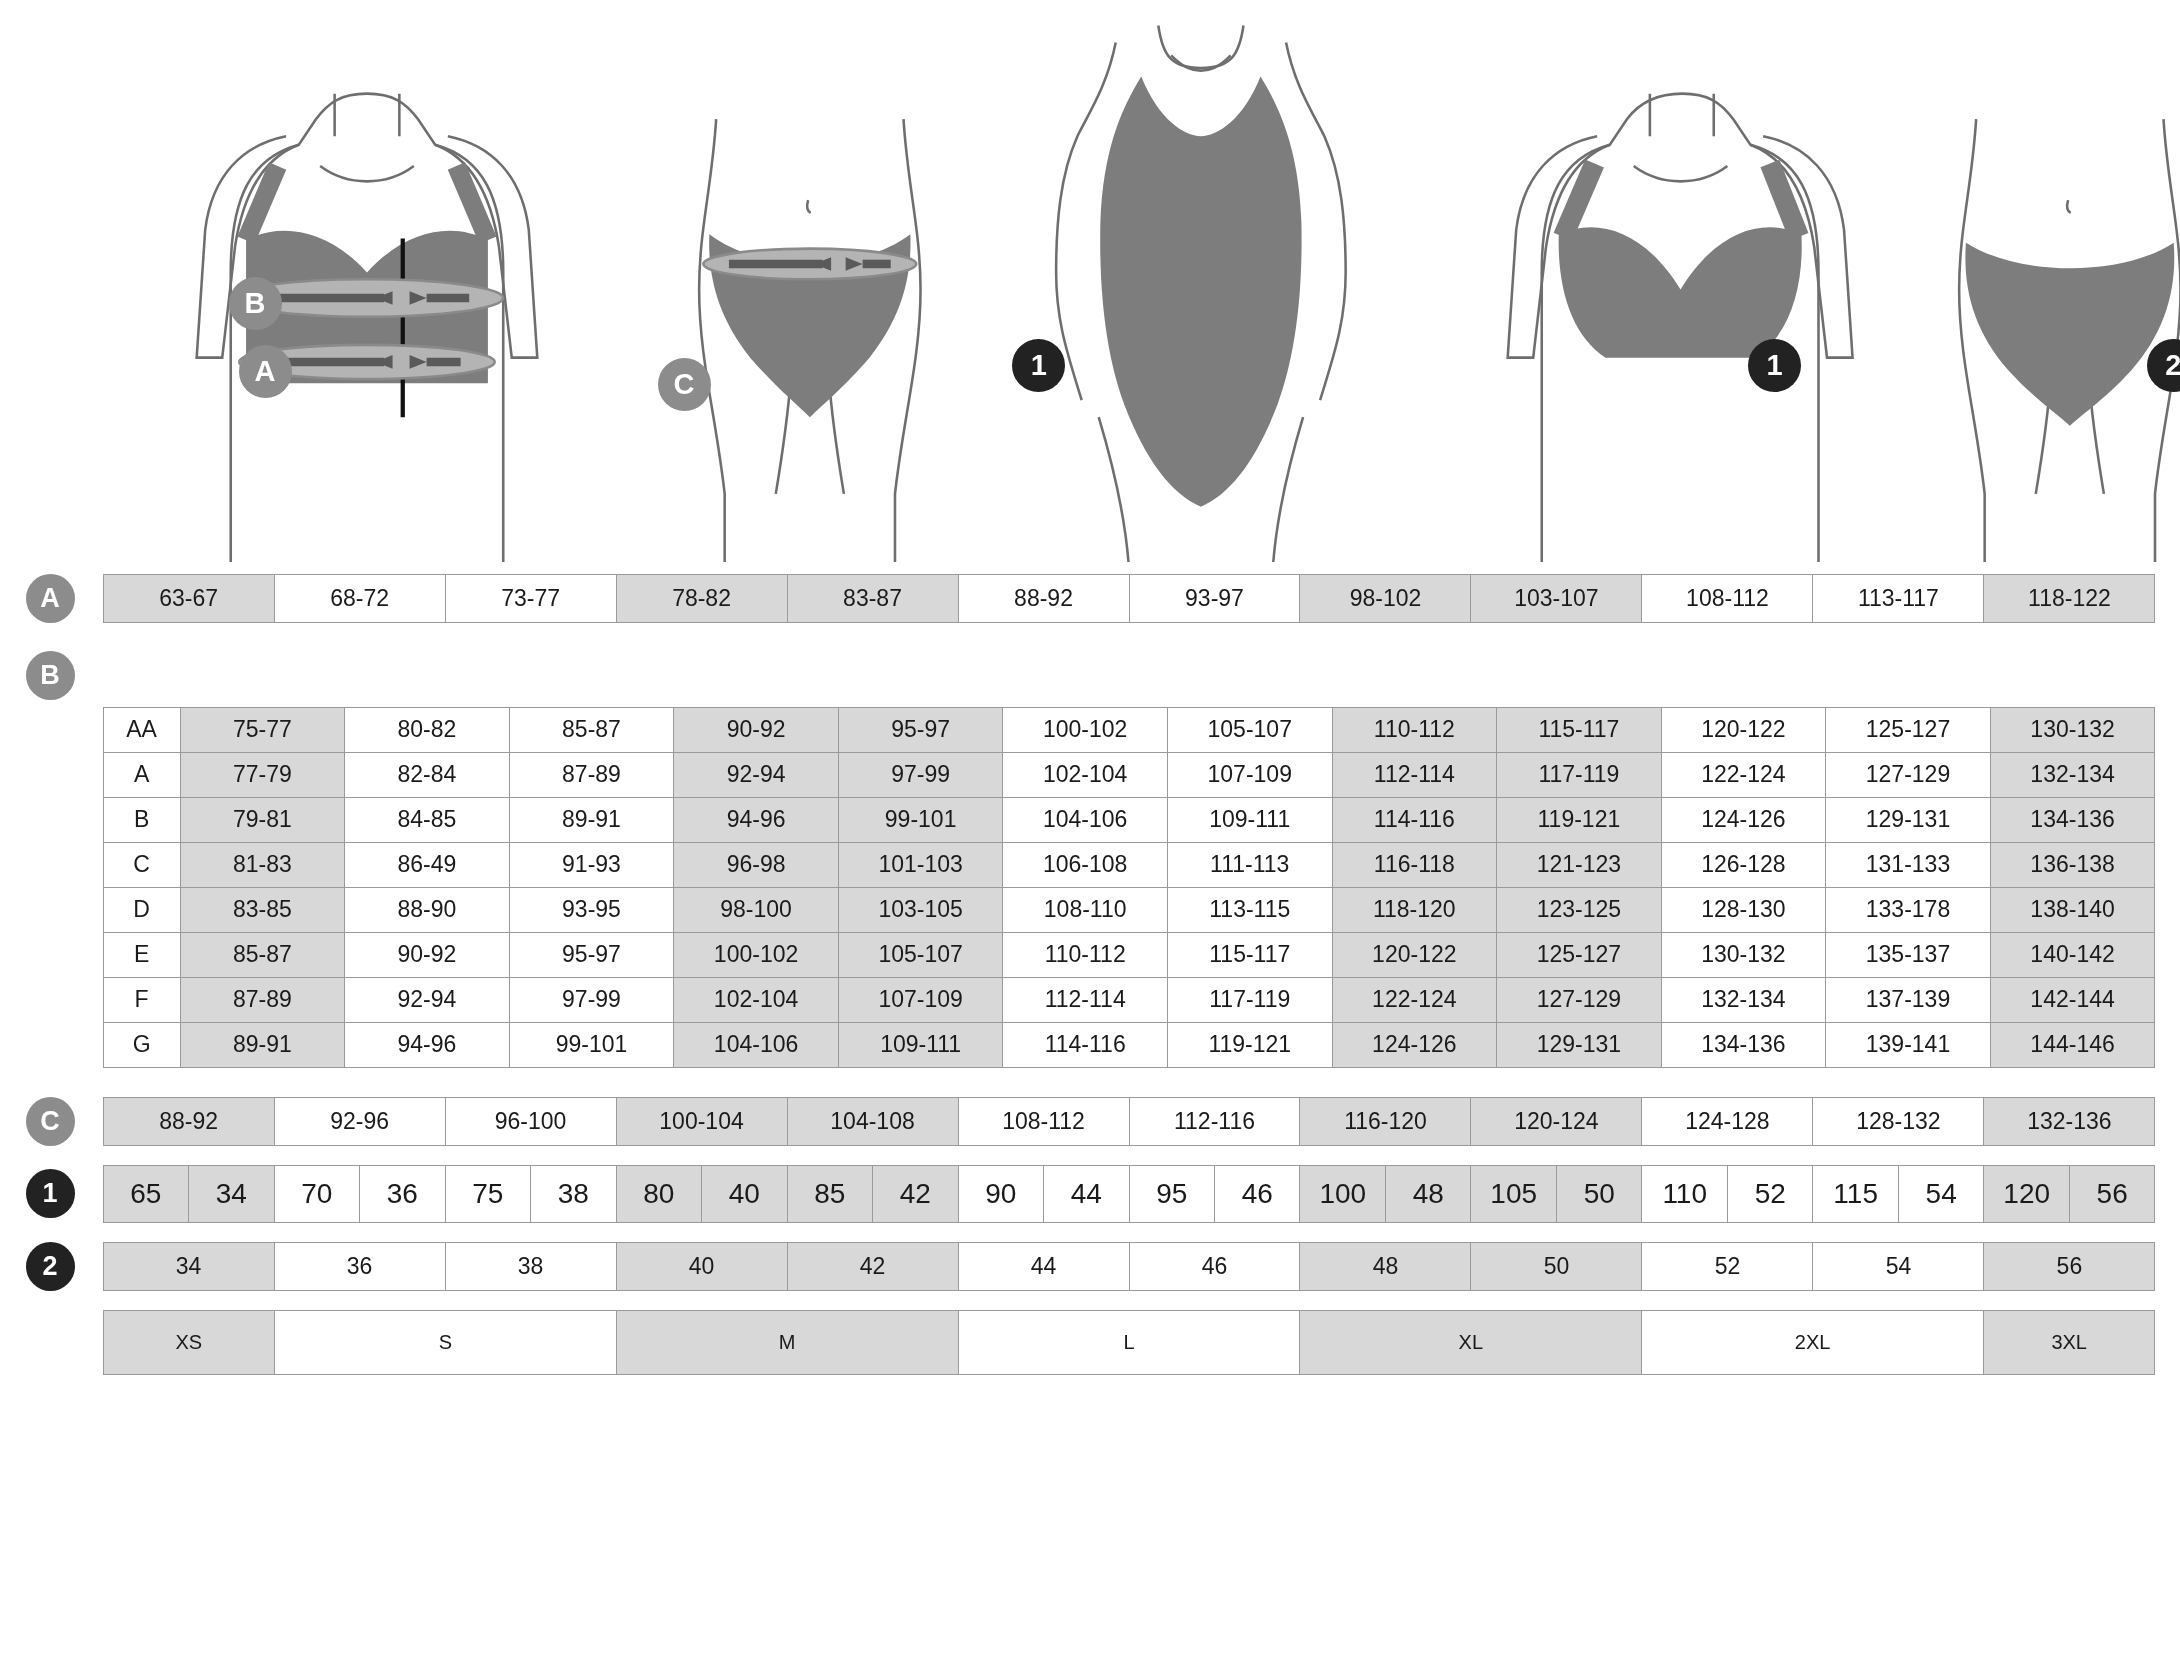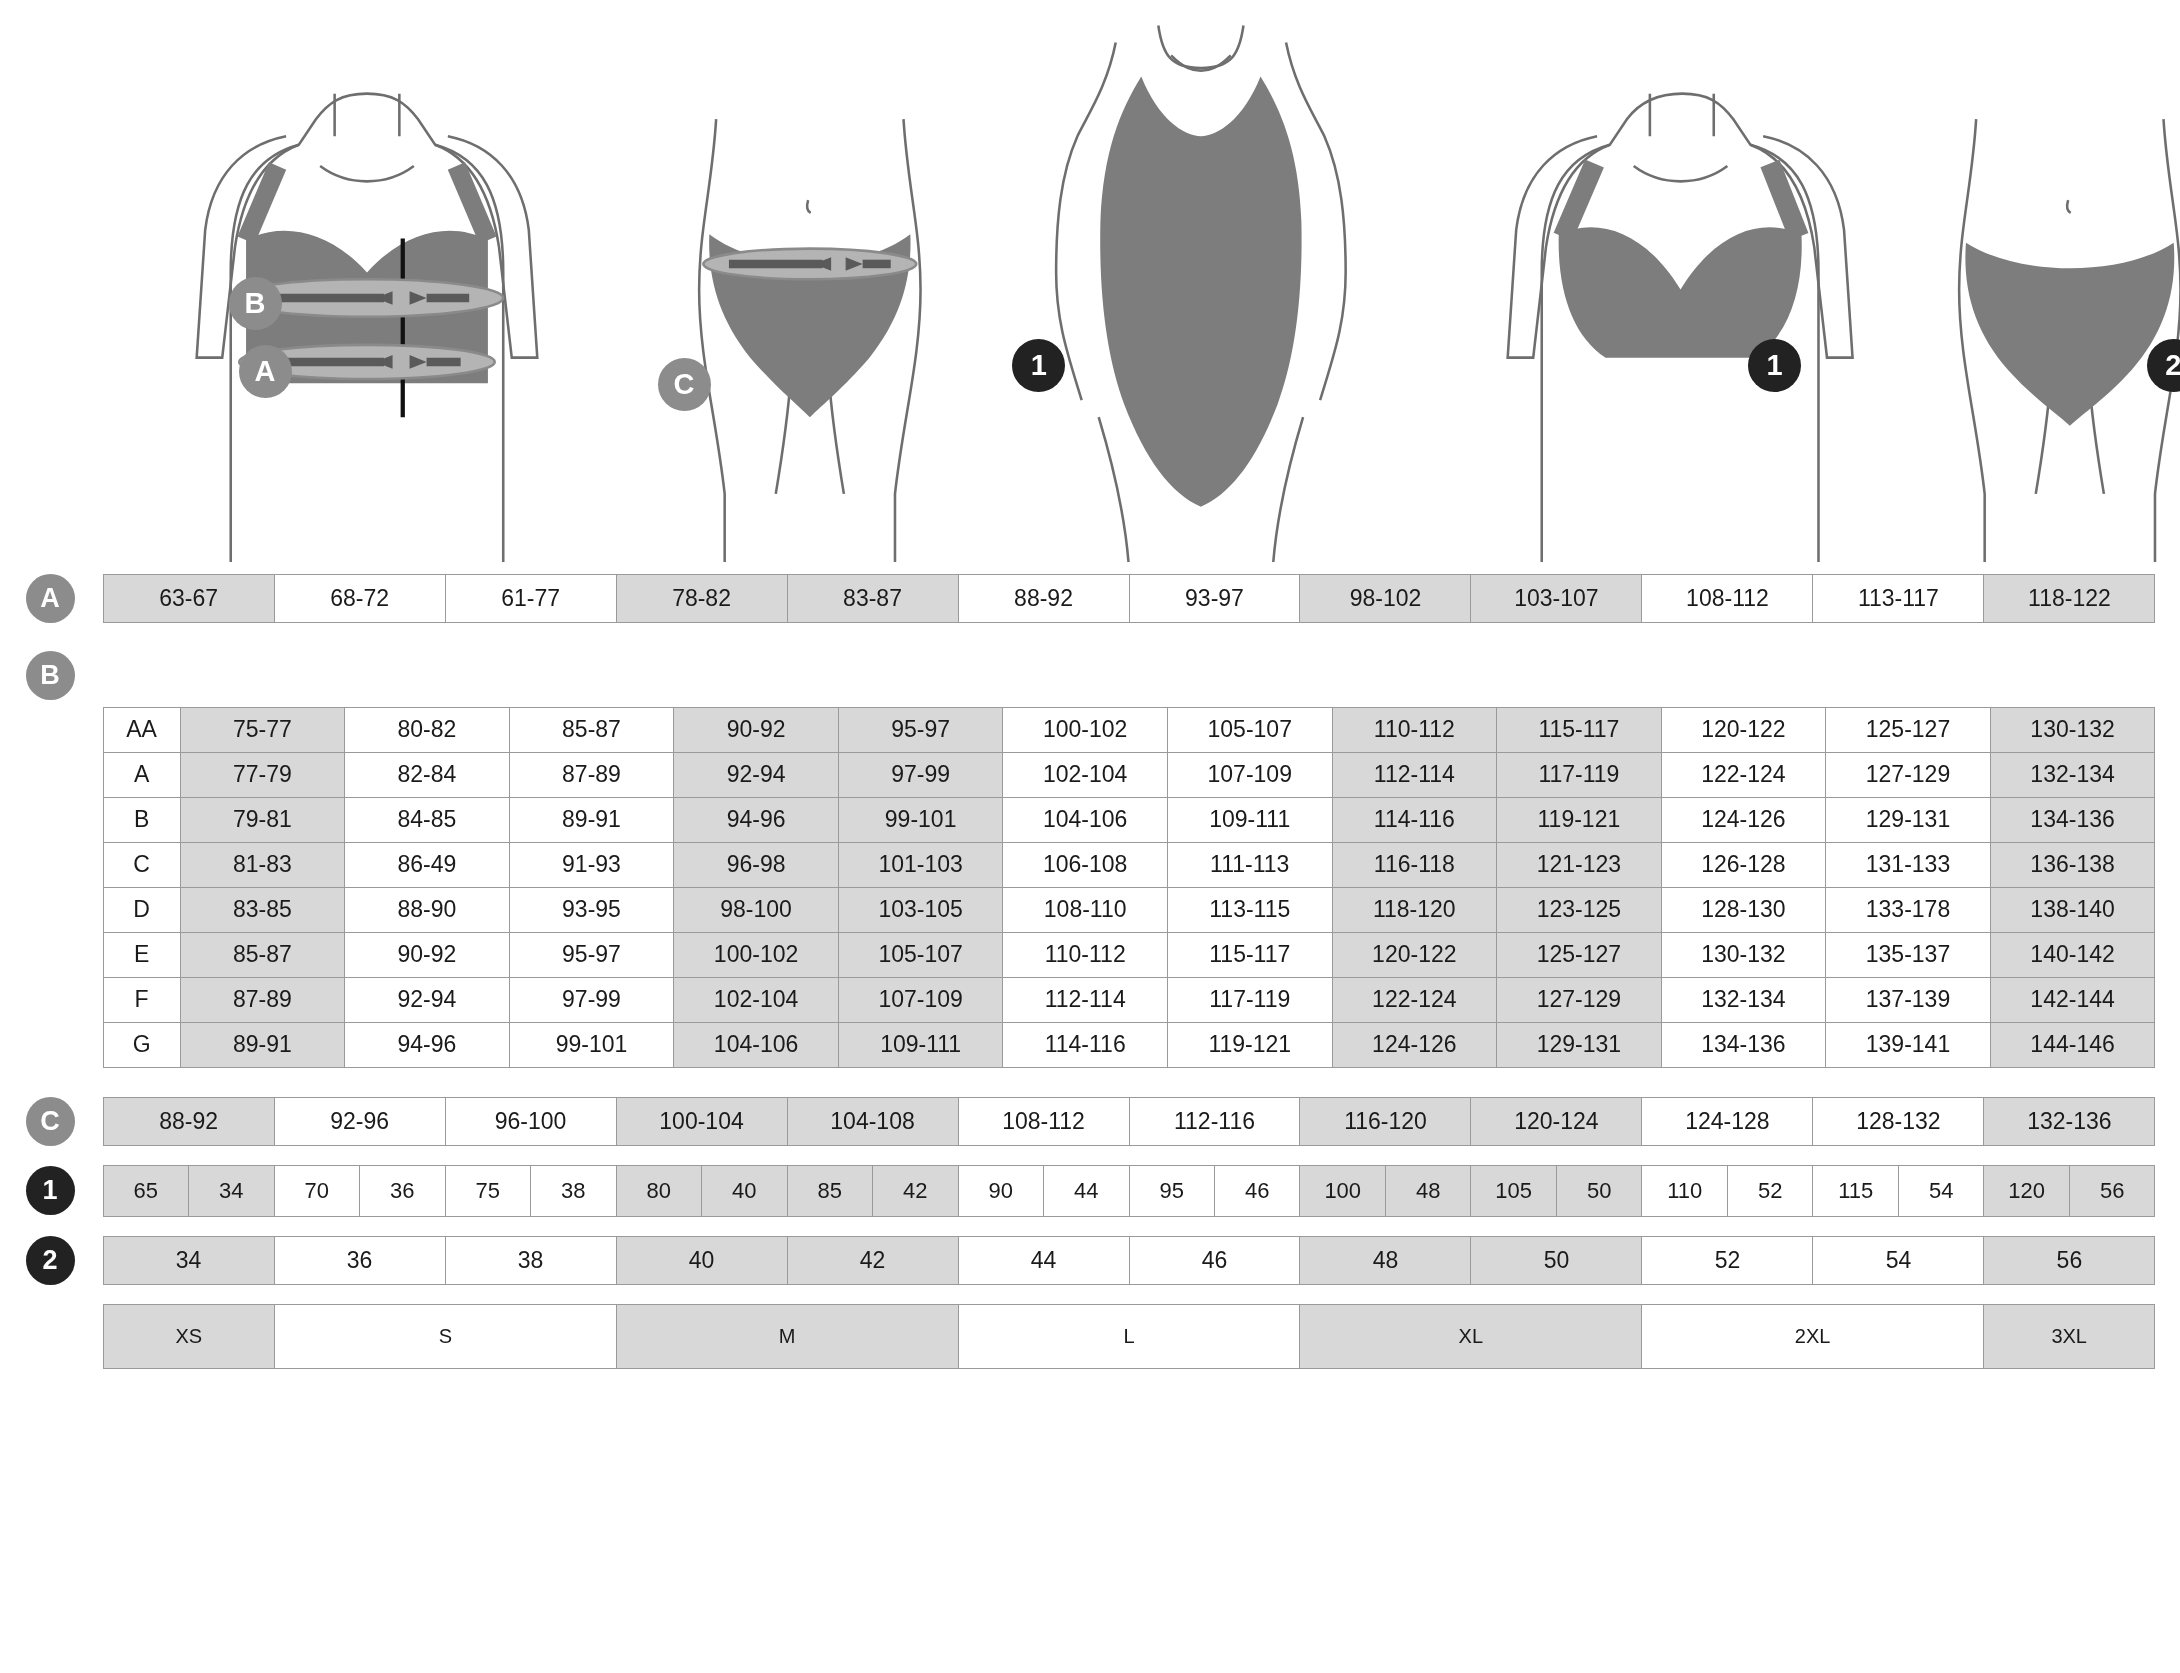--- a/index.html
+++ b/index.html
@@ -144,21 +144,21 @@
   
   .cell.split {
     padding: 0;
     display: flex;
   }
   .subcell {
     flex: 1 1 0;
     display: flex;
     align-items: center;
     justify-content: center;
-    font-size: 22px;
+    font-size: 28px;
     padding: 12px 0;
     box-sizing: border-box;
   }
   .subcell.divider { border-left: 0.9px solid #9a9a9a; }
 
   
   .row.sizes { margin-top: 19px; }
   .row.sizes .cell { padding: 20.4px 0; font-size: 20px; }
 </style>
 </head>
@@ -279,21 +279,21 @@
     </div>
   </div>
 
   <div class="row">
     <div class="row-label">
       <div class="badge grey">A</div>
     </div>
     <div class="cells" id="row-a-cells">
         <div class="cell shaded">63-67</div>
         <div class="cell">68-72</div>
-        <div class="cell">61-77</div>
+        <div class="cell">73-77</div>
         <div class="cell shaded">78-82</div>
         <div class="cell shaded">83-87</div>
         <div class="cell">88-92</div>
         <div class="cell">93-97</div>
         <div class="cell shaded">98-102</div>
         <div class="cell shaded">103-107</div>
         <div class="cell">108-112</div>
         <div class="cell">113-117</div>
         <div class="cell shaded">118-122</div>
       </div>

